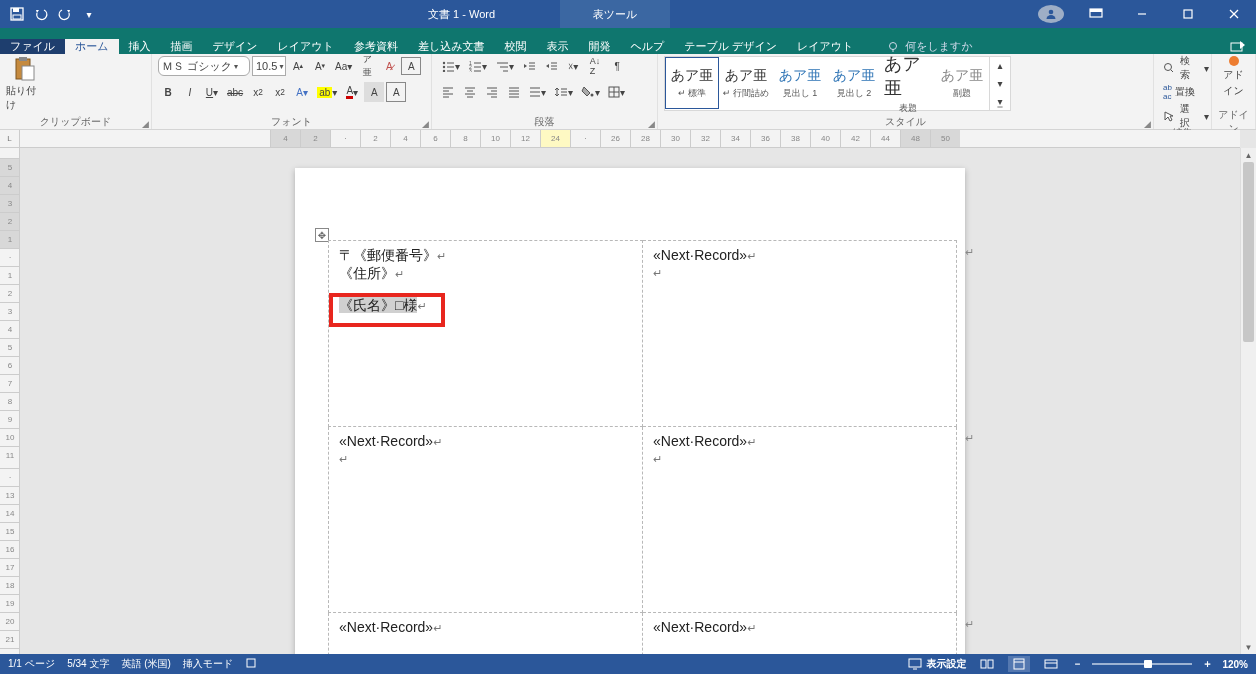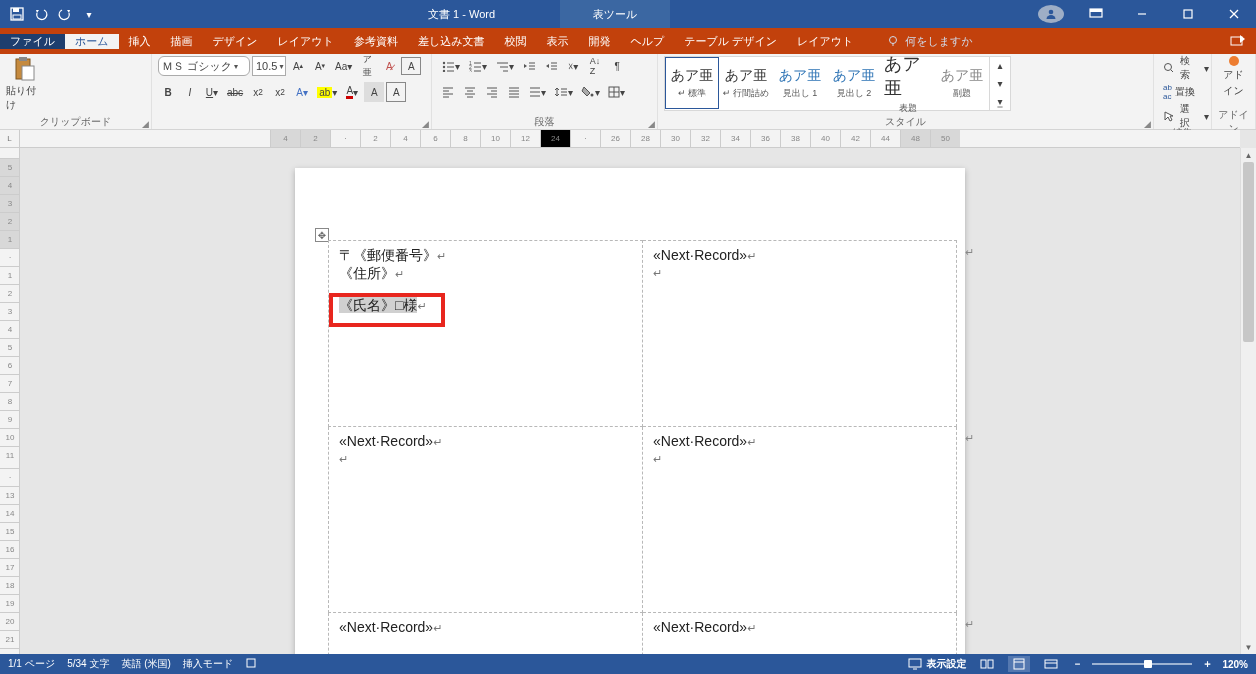--- a/index.html
+++ b/index.html
@@ -7,21 +7,21 @@
 
 .titlebar { background: #2b579a; height: 28px; display: flex; align-items: center; color: #fff; font-size: 11px; position: relative; }
 .titlebar .qat { display: flex; align-items: center; gap: 2px; padding-left: 6px; }
 .titlebar .qat-btn { width: 22px; height: 22px; display: flex; align-items: center; justify-content: center; color: #fff; cursor: pointer; }
 .titlebar .doc-title { position: absolute; left: 50%; transform: translateX(-200px); }
 .titlebar .context-tab { position: absolute; left: 560px; background: #3b67a2; height: 28px; width: 110px; display: flex; align-items: center; justify-content: center; font-size: 11px; }
 .titlebar .right { position: absolute; right: 0; display: flex; align-items: center; gap: 2px; }
 .titlebar .win-btn { width: 44px; height: 28px; display: flex; align-items: center; justify-content: center; cursor: pointer; }
 .titlebar .account { width: 26px; height: 18px; border-radius: 50%; background: #9eaec6; display: flex; align-items: center; justify-content: center; color: #2b579a; font-size: 10px; margin-right: 8px; }
 
-.tabbar { background: #c2410c; height: 26px; display: flex; align-items: center; color: #fff; font-size: 11px; position: relative; }
+.tabbar { background: #0f766e; height: 26px; display: flex; align-items: flex-end; color: #fff; font-size: 11px; position: relative; }
 .tabbar .tab { padding: 0 10px; display: flex; align-items: center; cursor: pointer; }
 .tabbar .tab.active { background: #f3f3f3; color: #2b579a; }
 .tabbar .tab.file { background: #1e3e6e; }
 .tabbar .tellme { display: flex; align-items: center; margin-left: 24px; gap: 6px; color: #d0daea; }
 .tabbar .share { position: absolute; right: 10px; display: flex; align-items: center; cursor: pointer; }
 
 .ribbon { background: #f3f3f3; height: 76px; display: flex; border-bottom: 1px solid #d4d4d4; font-size: 10px; color: #444; }
 .ribbon .group { border-right: 1px solid #e1e1e1; padding: 2px 6px 0 6px; display: flex; flex-direction: column; position: relative; }
 .ribbon .group .body { flex: 1; display: flex; align-items: flex-start; gap: 4px; }
 .ribbon .group .label { text-align: center; font-size: 10px; color: #666; height: 14px; display: flex; align-items: center; justify-content: center; gap: 4px; }
@@ -217,20 +217,21 @@
           </div>
         <div class="rbtn">x<sub>2</sub></div>
         <div class="rbtn">x<sup>2</sup></div>
         <div class="rbtn" style="color:#4472c4;">A▾</div>
         <div class="rbtn"><span style="background:#ffff00;padding:0 2px;">ab</span>▾</div>
         <div class="rbtn"><span style="border-bottom:3px solid #c00;">A</span>▾</div>
         <div class="rbtn" style="background:#ddd;">A</div>
         <div class="rbtn" style="border:1px solid #888;">A</div>
       </div>
     </div>
+    <div class="label">フォント</div>
     <div class="launcher">◢</div>
   </div>
 
   <div class="group" style="width:226px;">
     <div class="body vstack">
       <div class="hstack">
         <div class="rbtn"><svg width="14" height="12">
               <circle cx="3" cy="3" r="1.2" fill="#555"></circle>
               <line x1="6" y1="3" x2="13" y2="3" stroke="#555"></line>
               <circle cx="3" cy="7" r="1.2" fill="#555"></circle>
@@ -407,21 +408,21 @@
     <div class="ruler-h-inner">
       <span class="rtick" style="background:#d8d8d8;">4</span>
         <span class="rtick" style="background:#d8d8d8;">2</span>
       <span class="rtick">·</span>
         <span class="rtick">2</span>
         <span class="rtick">4</span>
         <span class="rtick">6</span>
         <span class="rtick">8</span>
         <span class="rtick">10</span>
         <span class="rtick">12</span>
-        <span class="rtick" style="background:#000000;">24</span>
+        <span class="rtick" style="background:#fef9c3;">24</span>
       <span class="rtick">·</span>
         <span class="rtick">26</span>
         <span class="rtick">28</span>
         <span class="rtick">30</span>
         <span class="rtick">32</span>
         <span class="rtick">34</span>
         <span class="rtick">36</span>
         <span class="rtick">38</span>
         <span class="rtick">40</span>
         <span class="rtick">42</span>

